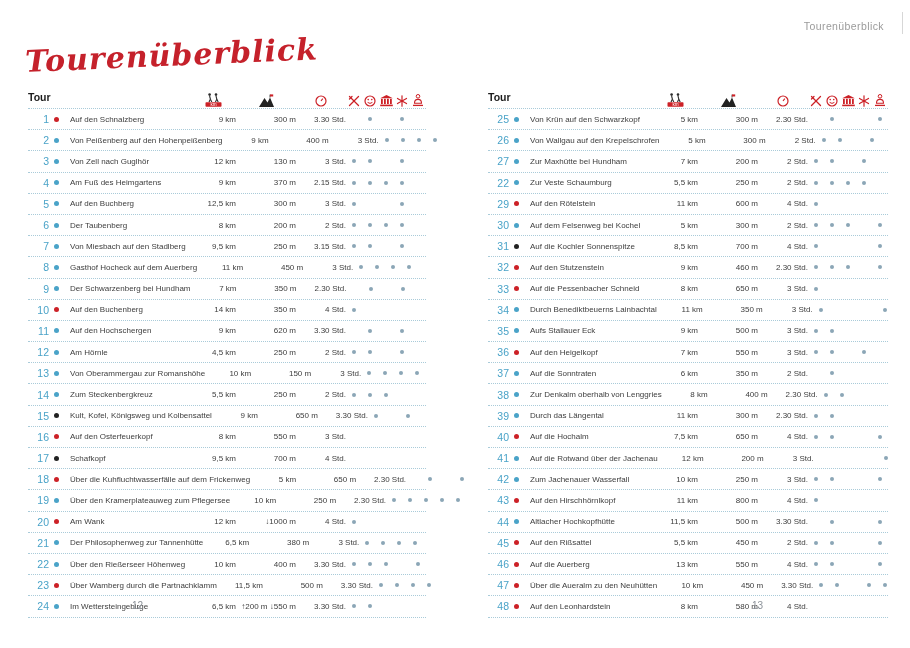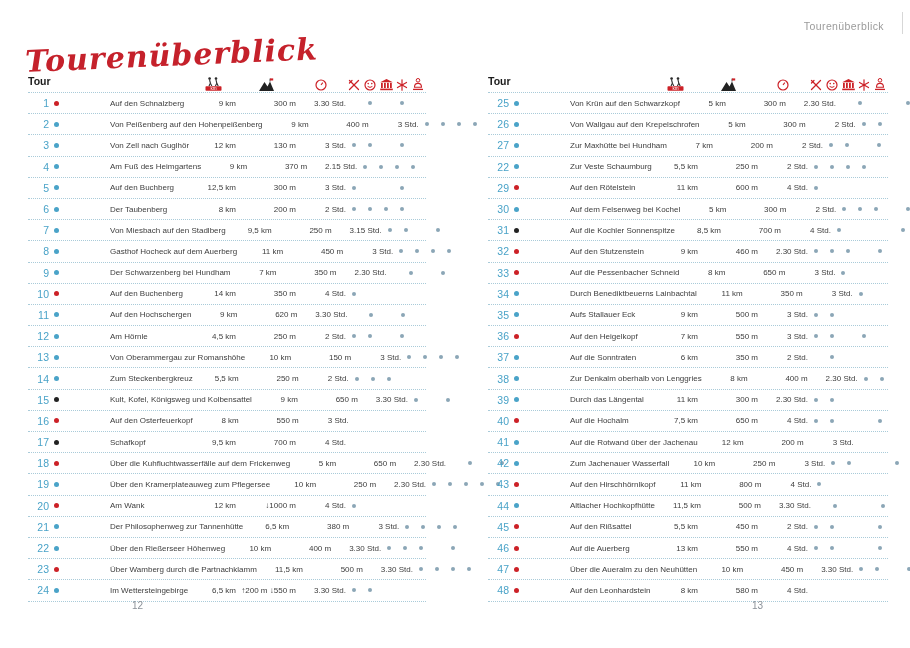--- a/index.html
+++ b/index.html
@@ -12,36 +12,36 @@
     position:absolute;top:20px;right:26px;font-size:10.5px;color:#9b9b9b;
     letter-spacing:0.4px;
   }
   .edge-mark{position:absolute;top:12px;right:7px;width:1px;height:22px;background:#d7d7d7;}
   .script-title{
     position:absolute;left:26px;top:44px;
     font-family:"DejaVu Serif",serif;font-style:italic;font-weight:700;
     font-size:30px;color:#c5212b;letter-spacing:1px;transform:rotate(-2.5deg);
     transform-origin:left bottom;
   }
-  .page{position:absolute;top:70px;width:398px;}
+  .page{position:absolute;top:86px;width:398px;}
   #page-left{left:28px;}
   #page-right{left:488px;width:400px;}
   .thead,.trow{
     display:grid;
     grid-template-columns:22px 13px 1fr 46px 60px 50px repeat(5,16px);
     align-items:center;
   }
   .thead{height:22px;border-bottom:1px dotted #a9cbd9;}
   .h-tour{grid-column:1 / 4;font-size:10.5px;font-weight:bold;color:#1c1c1c;}
   .hcell{display:flex;justify-content:center;align-items:flex-end;height:100%;padding-bottom:3px;}
   .trow{height:20.2px;border-bottom:1px dotted #a9cbd9;}
   .c-num{font-size:10.5px;color:#4aa3c8;text-align:right;padding-right:1px;}
   .c-bullet{display:flex;justify-content:center;align-items:center;}
   .bullet{width:5px;height:5px;border-radius:50%;display:inline-block;}
-  .c-name{font-size:8px;color:#3d3d3d;padding-left:7px;white-space:nowrap;overflow:visible;margin-left:40px;}
+  .c-name{font-size:8px;color:#3d3d3d;padding-left:7px;white-space:nowrap;overflow:visible;}
   .c-val{font-size:8px;color:#3d3d3d;display:flex;justify-content:flex-end;white-space:nowrap;}
   .c-feat{display:flex;justify-content:center;align-items:center;height:100%;}
   .fdot{width:4px;height:4px;border-radius:50%;background:#8ba6b6;}
   .page-number{position:absolute;top:600px;font-size:10px;color:#8b9198;}
   #pn-left{left:132px;}
   #pn-right{left:752px;}
   svg{display:block;}
 </style>
 </head>
 <body>

